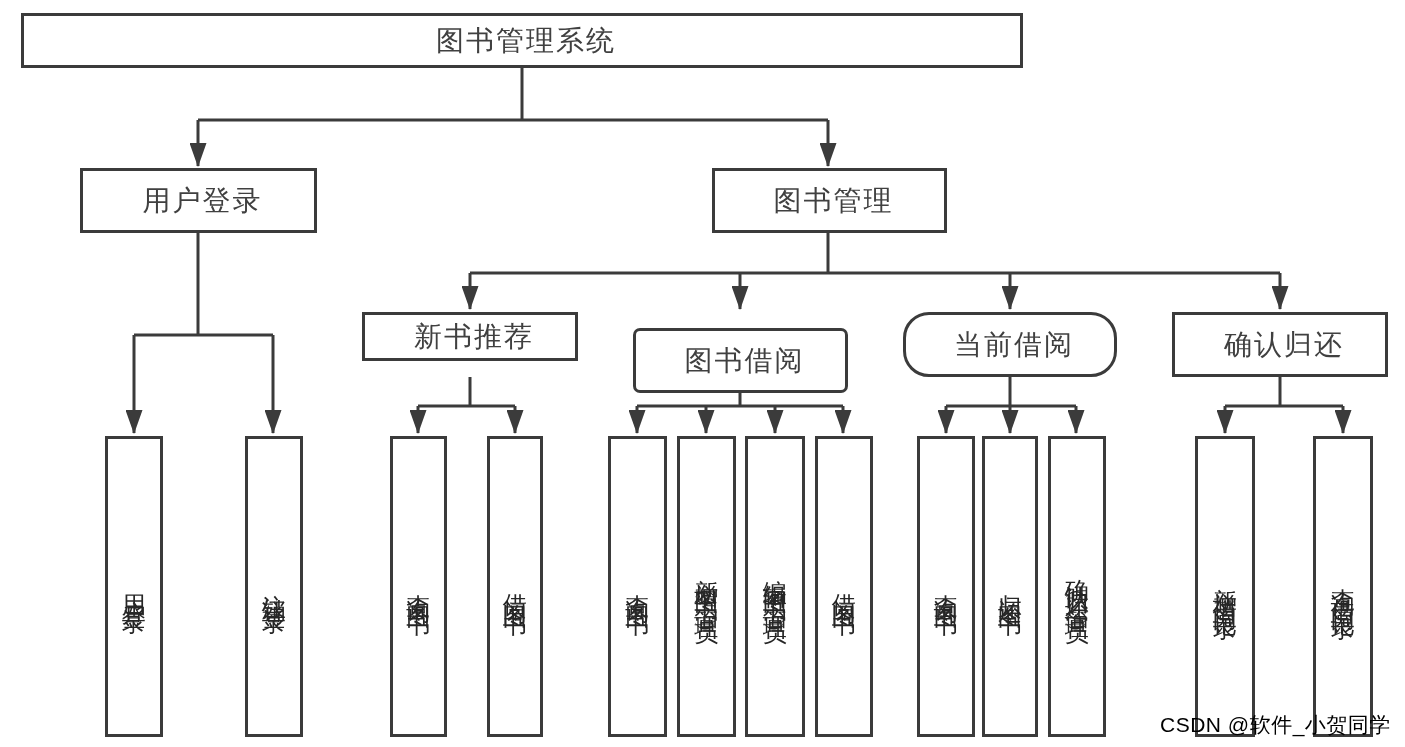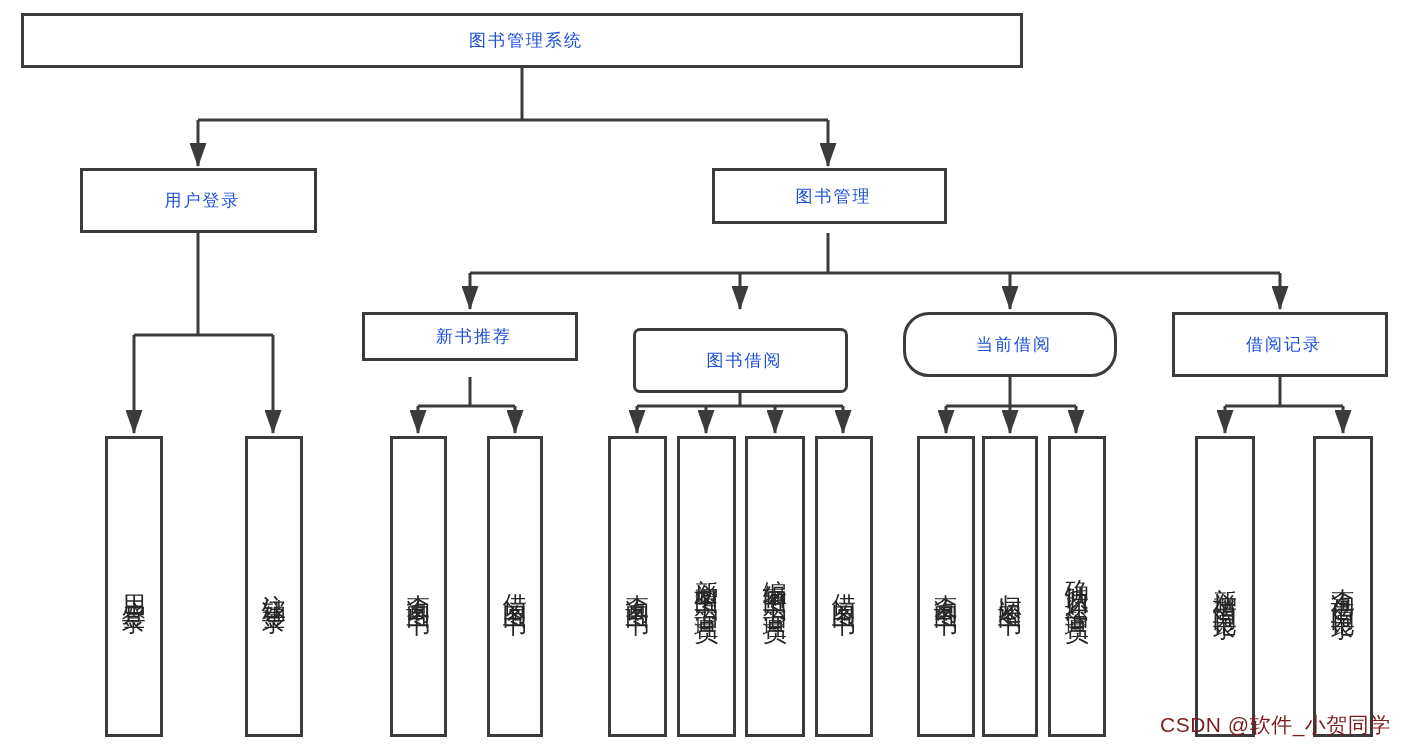--- a/index.html
+++ b/index.html
@@ -12,39 +12,39 @@
   #canvas {
     position: absolute; left: 0; top: 0;
     width: 1405px; height: 747px; background: #ffffff;
   }
   #connectors { position: absolute; left: 0; top: 0; z-index: 1; }
   #connectors path { stroke: #3b3b3b; stroke-width: 3; fill: none; }
   .node {
     position: absolute; z-index: 2;
     border: 3px solid #3b3b3b; background: #ffffff;
     display: flex; align-items: center; justify-content: center;
-    color: #1d4ed8; font-size: 17px; letter-spacing: 2px;
+    color: #404040; font-size: 28px; letter-spacing: 2px;
     white-space: nowrap;
     padding-left: 8px;
   }
   .vnode {
     position: absolute; z-index: 2;
     border: 3px solid #3b3b3b; background: #ffffff;
     display: flex; align-items: center; justify-content: center;
     color: #262626; font-size: 24px;
   }
   .vnode span {
     writing-mode: vertical-rl;
     text-orientation: mixed;
     letter-spacing: 6px;
     line-height: 1.15;
   }
   .watermark {
     position: absolute; left: 1160px; top: 711px; z-index: 5;
-    font-size: 21px; color: #7f1d1d; letter-spacing: 0.5px;
+    font-size: 21px; color: #000000; letter-spacing: 0.5px;
     white-space: nowrap;
   }
 </style>
 </head>
 <body>
 
 <div id="canvas">
 
   <svg id="connectors" width="1405" height="747" viewBox="0 0 1405 747">
     <defs>
@@ -104,26 +104,26 @@
       <path d="M1280 377 V406"></path>
       <path d="M1225 406 H1343"></path>
       <path d="M1225 406 V433" marker-end="url(#arw)"></path>
       <path d="M1343 406 V433" marker-end="url(#arw)"></path>
     </g>
   </svg>
 
   <div class="node" style="left:21px; top:13px; width:1002px; height:55px;">图书管理系统</div>
 
   <div class="node" style="left:80px; top:168px; width:237px; height:65px;">用户登录</div>
-  <div class="node" style="left:712px; top:168px; width:235px; height:56px;">图书管理</div>
+  <div class="node" style="left:712px; top:168px; width:235px; height:65px;">图书管理</div>
 
   <div class="node" style="left:362px; top:312px; width:216px; height:49px;">新书推荐</div>
   <div class="node" style="left:633px; top:328px; width:215px; height:65px;border-radius:7px;">图书借阅</div>
   <div class="node" style="left:903px; top:312px; width:214px; height:65px;border-radius:26px;">当前借阅</div>
-  <div class="node" style="left:1172px; top:312px; width:216px; height:65px;">借阅记录</div>
+  <div class="node" style="left:1172px; top:312px; width:216px; height:65px;">确认归还</div>
 
   <div class="vnode" style="left:105px; top:436px; width:58px; height:301px;">
     <span>用户登录</span>
   </div>
   <div class="vnode" style="left:245px; top:436px; width:58px; height:301px;">
     <span>注销登录</span>
   </div>
 
   <div class="vnode" style="left:390px; top:436px; width:57px; height:301px;">
     <span>查询图书</span>

